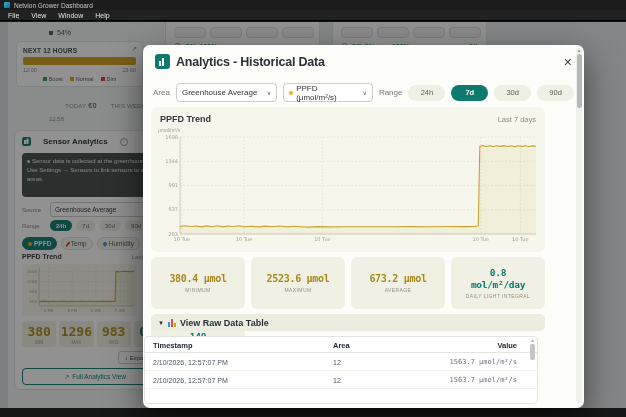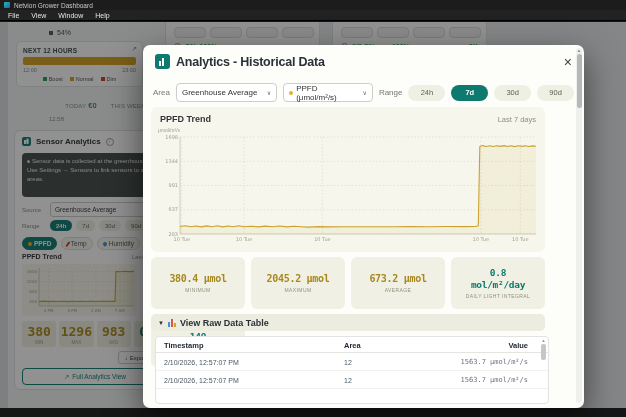--- a/index.html
+++ b/index.html
@@ -40,21 +40,21 @@
   
   #costs{left:16px;top:72px;width:127px;display:flex;justify-content:center;gap:14px;align-items:center;}
   .cost-lab{font-size:6px;color:#8a8a8a;letter-spacing:.2px;}
   .cost-val{font-size:7.5px;font-weight:bold;color:#1fa34a;margin-left:2px;}
   #clockrow{left:18px;top:93px;width:125px;display:flex;justify-content:space-between;align-items:center;}
   #clockrow .clk{font-size:6px;color:#8a8a8a;}
   #clockrow .hide{font-size:6.5px;color:#0e7a6f;text-decoration:underline;}
 
   
   #sensor-panel{left:14px;top:108px;width:129px;height:258px;background:#fff;border:1px solid #dfe0e1;border-radius:6px;}
-  #sp-hdr{position:absolute;left:7px;top:6px;right:7px;display:flex;align-items:center;gap:5px;}
+  #sp-hdr{position:absolute;left:7px;top:6px;right:7px;display:flex;align-items:center;gap:12px;}
   .mini-appic{width:9px;height:9px;background:#0e7a6f;border-radius:2px;position:relative;flex:none;}
   .mini-appic:after{content:"";position:absolute;left:2px;bottom:2px;width:1.5px;height:4px;background:#fff;box-shadow:2.5px 0 0 #fff,2.5px -1.5px 0 #fff;}
   #sp-hdr .t{font-size:8px;font-weight:bold;color:#273238;}
   .info-circ{width:6px;height:6px;border:0.8px solid #9aa2a6;border-radius:50%;color:#9aa2a6;font-size:4.5px;line-height:6px;text-align:center;font-style:italic;flex:none;}
   #sp-hdr .chev{margin-left:auto;font-size:6px;color:#777;}
   #sp-note{position:absolute;left:7px;top:22px;right:7px;height:44px;background:#444b48;border-radius:4px;color:#e9e9e5;font-size:6px;line-height:1.5;padding:4px 5px;box-sizing:border-box;}
   #sp-note .dot{display:inline-block;width:3px;height:3px;border-radius:50%;background:#cfd4d2;margin-right:2px;}
   .sp-row{position:absolute;left:7px;right:7px;display:flex;align-items:center;gap:4px;}
   .sp-lab{font-size:6px;color:#888;flex:none;width:24px;}
   .sp-select{flex:1;height:13px;border:1px solid #ccc;border-radius:3px;background:#fff;display:flex;align-items:center;padding:0 4px;font-size:6.5px;color:#333;justify-content:space-between;}
@@ -118,21 +118,21 @@
   .m-stat.teal .v{color:#0e7a6f;font-size:9.5px;line-height:1.25;}
   .m-stat .l{font-size:5px;letter-spacing:.4px;color:#90937f;margin-top:3px;}
   #m-strip{position:absolute;left:8px;top:269px;width:394px;height:17px;background:#ecece0;border-radius:5px;display:flex;align-items:center;gap:4px;padding:0 7px;box-sizing:border-box;}
   #m-strip .tri{font-size:6px;color:#333;}
   .bars-ic{display:inline-flex;align-items:flex-end;gap:1px;height:8px;}
   .bars-ic i{width:2px;display:inline-block;}
   .bars-ic i:nth-child(1){height:5px;background:#4a90d9;}
   .bars-ic i:nth-child(2){height:8px;background:#d9574a;}
   .bars-ic i:nth-child(3){height:4px;background:#d7a11a;}
   #m-strip .t{font-size:9px;font-weight:bold;color:#2a3138;}
-  #m-table{position:absolute;left:12px;top:291px;width:394px;height:68px;background:#fff;border:1px solid #e3e3e3;border-radius:4px;box-sizing:border-box;overflow:hidden;}
+  #m-table{position:absolute;left:1px;top:291px;width:394px;height:68px;background:#fff;border:1px solid #e3e3e3;border-radius:4px;box-sizing:border-box;overflow:hidden;}
   .tr{position:relative;height:17px;border-bottom:1px solid #f1f1ee;}
   .tr.head{height:15px;border-bottom:1px solid #e4e4e0;}
   .td-ts{position:absolute;left:8px;top:50%;transform:translateY(-50%);font-size:7px;color:#4a5560;}
   .td-area{position:absolute;left:188px;top:50%;transform:translateY(-50%);font-size:7px;color:#4a5560;}
   .td-val{position:absolute;right:20px;top:50%;transform:translateY(-50%);font-size:7px;color:#6b7280;font-family:"DejaVu Sans Mono",monospace;}
   .tr.head .td-ts,.tr.head .td-area,.tr.head .td-val{font-size:7.5px;font-weight:bold;color:#1c2430;font-family:"Liberation Sans",sans-serif;}
   #t-scroll{position:absolute;right:1px;top:1px;width:7px;bottom:1px;display:flex;flex-direction:column;align-items:center;}
   #t-scroll .ar{font-size:4.5px;color:#999;line-height:5px;}
   #t-scroll .thumb{width:5px;height:16px;background:#c6c6c6;border-radius:2px;margin-top:1px;}
   #m-scroll{position:absolute;right:2px;top:3px;width:6px;height:355px;background:#efefec;border-radius:3px;display:flex;flex-direction:column;align-items:center;}
@@ -392,21 +392,21 @@
           <polyline class="cline" points="26.0,94.5 31.3,93.7 36.7,94.8 42.0,94.0 47.4,94.9 52.7,93.9 58.0,94.7 63.4,93.8 68.7,94.9 74.1,94.0 79.4,94.7 84.7,93.8 90.1,94.8 97.2,94.2 104.3,94.9 111.4,94.1 118.6,94.8 125.7,94.0 132.8,94.9 139.9,94.3 147.0,94.7 154.2,95.1 164.8,94.6 175.5,94.9 189.8,94.7 204.0,94.8 221.8,94.7 239.6,94.7 257.4,94.6 275.2,94.7 293.0,94.5 310.8,94.6 321.5,94.5 324.3,93.7 325.8,14.6 328.6,13.6 332.2,14.5 335.7,13.7 339.3,14.5 342.8,13.8 346.4,14.4 350.0,13.6 353.5,14.5 357.1,13.8 360.6,14.6 364.2,13.8 367.8,14.4 371.3,13.7 374.9,14.5 378.4,13.9 382.0,14.3"></polyline>
         </svg>
     </div>
 
     <div id="m-stats">
       <span class="m-stat">
           <span class="v">380.4 μmol</span>
           <span class="l">MINIMUM</span>
         </span>
       <span class="m-stat">
-          <span class="v">2045.2 μmol</span>
+          <span class="v">2523.6 μmol</span>
           <span class="l">MAXIMUM</span>
         </span>
       <span class="m-stat">
           <span class="v">673.2 μmol</span>
           <span class="l">AVERAGE</span>
         </span>
       <span class="m-stat teal">
           <span class="v"><span>0.8</span><br><span>mol/m²/day</span></span>
           <span class="l">DAILY LIGHT INTEGRAL</span>
         </span>

